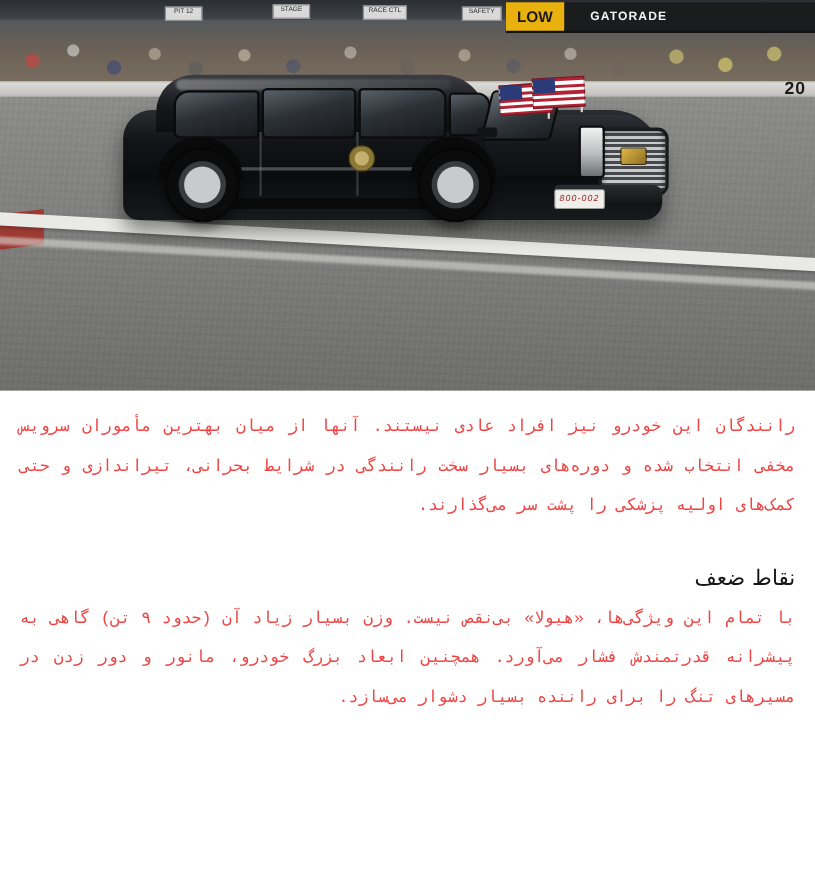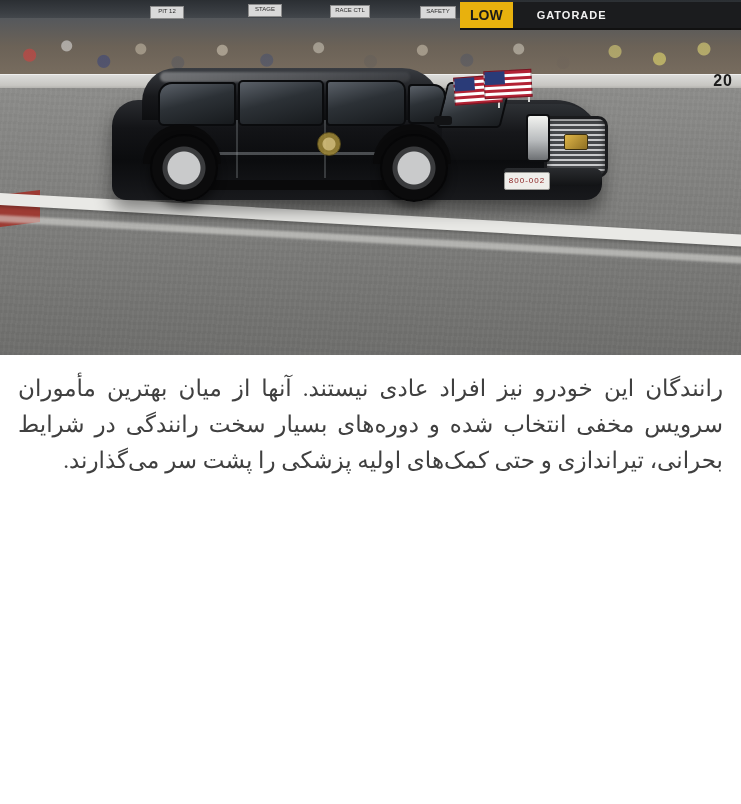--- a/index.html
+++ b/index.html
@@ -261,20 +261,21 @@
     width: 44px; height: 16px;
     background: #efeeea;
     border: 1px solid #9a9a96;
     border-radius: 2px;
     font-family: "Liberation Sans", sans-serif;
     font-size: 8px;
     color: #8a1f1f;
     text-align: center;
     line-height: 16px;
     letter-spacing: 1px;
+    font-style: italic;
   }
   
   .limo .wheel {
     position: absolute;
     width: 64px; height: 64px;
     border-radius: 50%;
     background: radial-gradient(circle at 50% 50%, #c9cacb 0 16px, #3a3b3d 17px 21px, #0b0b0c 22px 32px);
     border: 2px solid #060607;
     box-shadow: 0 6px 10px rgba(0,0,0,.45);
   }
@@ -367,24 +368,24 @@
   .article {
     flex: 1 1 auto;
     padding: 16px 18px 10px 18px;
     box-sizing: border-box;
     background: #ffffff;
     direction: rtl;
     text-align: right;
   }
   .article p {
     margin: 0;
-    color: #404040;
-    font-size: 23px;
+    color: #ef4444;
+    font-size: 15px;
     line-height: 36px;
-    font-family: Liberation Serif, serif;
+    font-family: Liberation Mono, monospace;
     text-align: justify;
     text-align-last: right;
   }
   .article .gap {
     height: 30px;
   }
   .article h2 {
     margin: 0 0 2px 0;
     color: #151515;
     font-size: 19.5px;
@@ -453,15 +454,17 @@
       <div class="flagpole p1"></div>
       <div class="flagpole p2"></div>
       <div class="flag f1"></div>
       <div class="flag f2"></div>
     </div>
   </div>
 
   <div class="article">
     <p>رانندگان این خودرو نیز افراد عادی نیستند. آنها از میان بهترین مأموران سرویس مخفی انتخاب شده و دوره‌های بسیار سخت رانندگی در شرایط بحرانی، تیراندازی و حتی کمک‌های اولیه پزشکی را پشت سر می‌گذارند.</p>
     <div class="gap"></div>
+    <h2>نقاط ضعف</h2>
+    <p>با تمام این ویژگی‌ها، «هیولا» بی‌نقص نیست. وزن بسیار زیاد آن (حدود ۹ تن) گاهی به پیشرانه قدرتمندش فشار می‌آورد. همچنین ابعاد بزرگ خودرو، مانور و دور زدن در مسیرهای تنگ را برای راننده بسیار دشوار می‌سازد.</p>
   </div>
 
 </div>
 
 </body></html>

